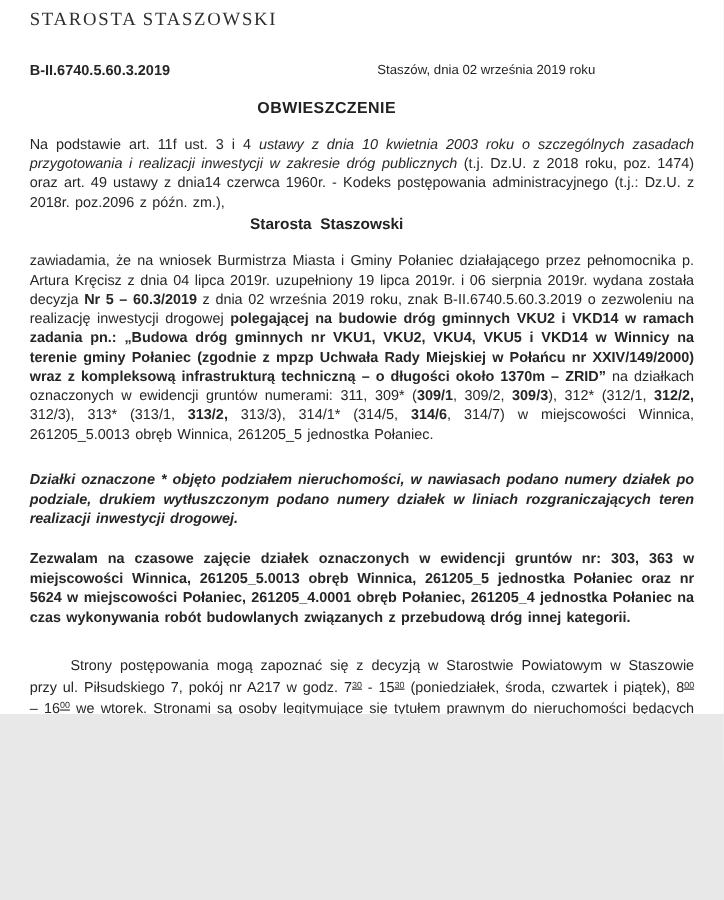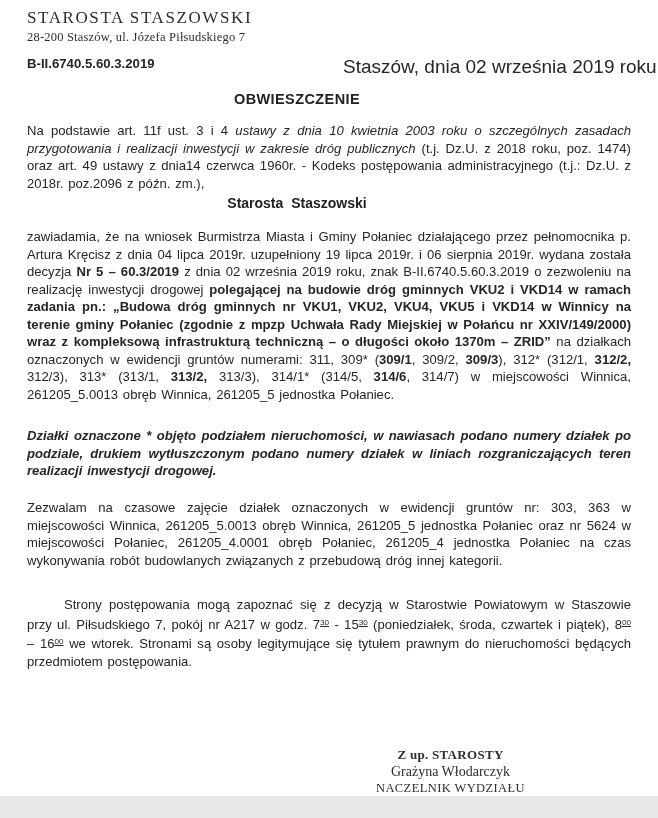--- a/index.html
+++ b/index.html
@@ -1,18 +1,18 @@
 <!DOCTYPE html>
 <html lang="pl"><head>
 <meta charset="utf-8">
 <style>
   html,body{margin:0;padding:0;background:#e8e8e8;}
   .page{
     position:relative;
-    width:658px;height:796px;
+    width:658px;height:649px;
     background:#ffffff;
     overflow:hidden;
     font-family:"Liberation Sans","DejaVu Sans",sans-serif;
     color:#262626;
     -webkit-font-smoothing:antialiased;
   }
   .abs{position:absolute;}
   
   .letterhead-name{
     top:8px;left:27px;
@@ -21,41 +21,41 @@
     white-space:nowrap;
   }
   .letterhead-address{
     top:30px;left:27px;
     font-family:"Liberation Serif","DejaVu Serif",serif;
     font-size:12.5px;letter-spacing:.2px;color:#2e2e2e;
     white-space:nowrap;
   }
   
   .case-number{top:56px;left:27px;font-size:13.2px;font-weight:bold;}
-  .place-date{top:56px;left:343px;font-size:19px;}
+  .place-date{top:56px;left:343px;font-size:12px;}
   
   .doc-title{
     top:91px;left:0;width:594px;text-align:center;
     font-size:14.5px;font-weight:700;letter-spacing:.4px;color:#222;
   }
   .authority-heading{
     top:195px;left:0;width:594px;text-align:center;
     font-size:14px;font-weight:700;word-spacing:4px;color:#222;
   }
   
   .para{
     left:27px;width:604px;
     font-size:13.1px;line-height:17.5px;
     text-align:justify;text-align-last:left;
     word-spacing:1.2px;
   }
   .p-legal{top:122px;}
   .p-notify{top:228px;}
   .p-note{top:427px;font-weight:700;font-style:italic;}
-  .p-permission{top:499px;font-weight:400;}
+  .p-permission{top:499px;font-weight:700;}
   .p-proc{top:596px;}
   .p-proc p{margin:0;text-indent:37px;}
   
   .run-b{font-weight:700;}
   .run-i{font-style:italic;}
   .run-sup{
     font-size:.62em;
     vertical-align:.5em;
     text-decoration:underline;
     letter-spacing:0;
@@ -71,21 +71,20 @@
   .sig-name{font-size:14px;margin-top:1px;font-family:Liberation Serif, serif;}
   .sig-position{font-size:12.5px;margin-top:1px;letter-spacing:.4px;}
   .sig-department{font-size:11.8px;margin-top:1px;}
 </style>
 </head>
 <body>
 
 <div class="page">
 
   <div class="abs letterhead-name">STAROSTA STASZOWSKI</div>
-  <div class="abs letterhead-address">28-200 Staszów, ul. Józefa Piłsudskiego 7</div>
 
   <div class="abs case-number">B-II.6740.5.60.3.2019</div>
   <div class="abs place-date">Staszów, dnia 02 września 2019 roku</div>
 
   <div class="abs doc-title">OBWIESZCZENIE</div>
 
   <div class="abs para p-legal"><span>Na podstawie art. 11f ust. 3 i 4 </span><span class="run-i">ustawy z dnia 10 kwietnia 2003 roku o szczególnych zasadach przygotowania i realizacji inwestycji w zakresie dróg publicznych</span><span> (t.j. Dz.U. z 2018 roku, poz. 1474) oraz art. 49 ustawy z dnia14 czerwca 1960r. - Kodeks postępowania administracyjnego (t.j.: Dz.U. z 2018r. poz.2096 z późn. zm.),</span></div>
 
   <div class="abs authority-heading">Starosta  Staszowski</div>
 

